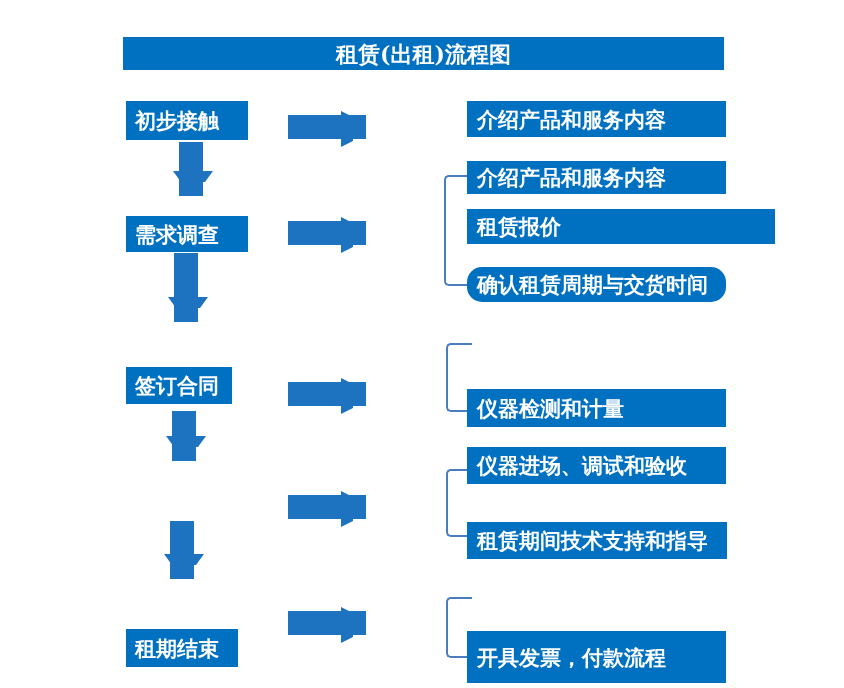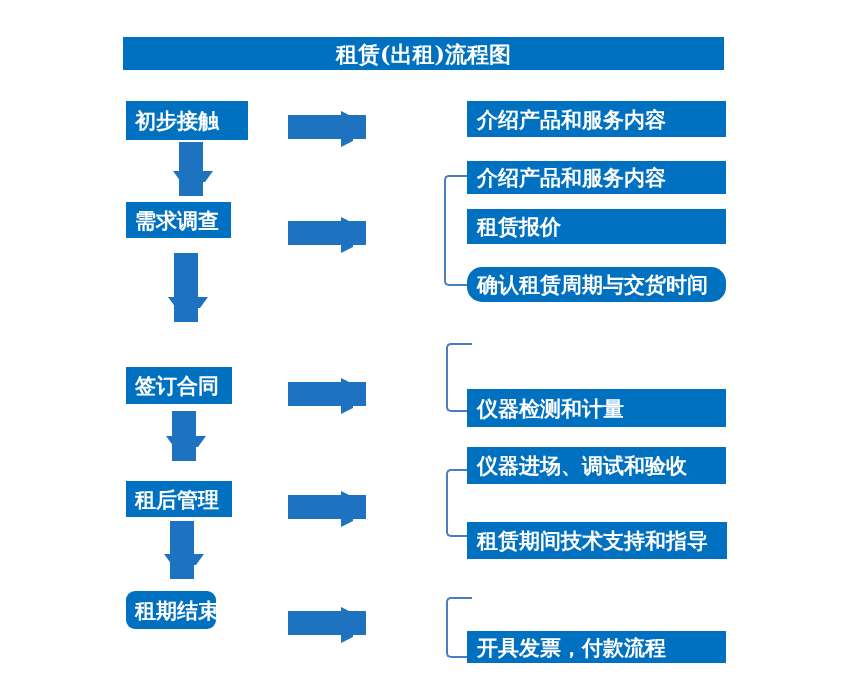--- a/index.html
+++ b/index.html
@@ -75,24 +75,23 @@
   }
 </style>
 </head>
 <body>
 
 <div class="stage">
 
   <div class="box title-bar" style="left:99px; top:13px; width:601px; height:33px;">租赁(出租)流程图</div>
 
   <div class="box step" style="left:102px; top:77px;  width:122px; height:39px;">初步接触</div>
-  <div class="box step" style="left:102px; top:178px; width:105px; height:36px;">需求调查</div>
+  <div class="box step" style="left:102px; top:192px; width:122px; height:36px;">需求调查</div>
   <div class="box step" style="left:102px; top:343px; width:106px; height:37px;">签订合同</div>
-  <div class="box step" style="left:102px; top:457px; width:106px; height:36px;">租后管理</div>
-  <div class="box step" style="left:102px; top:567px; width:90px; height:38px;border-radius:9px;">租期结束</div>
+  <div class="box step" style="left:102px; top:605px; width:112px; height:38px;">租期结束</div>
 
   <div class="varrow" style="left:149px; top:118px; height:64px;">
     <span class="shaft"></span>
     <span class="head"></span>
   </div>
   <div class="varrow" style="left:144px; top:229px; height:79px;">
     <span class="shaft"></span>
     <span class="head"></span>
   </div>
   <div class="varrow" style="left:142px; top:387px; height:60px;">
@@ -126,23 +125,23 @@
   </div>
 
   <div class="bracket" style="left:420px; top:151px; height:111px;"></div>
   <div class="bracket" style="left:422px; top:319px; height:69px;"></div>
   <div class="bracket" style="left:422px; top:445px; height:68px;"></div>
   <div class="bracket" style="left:422px; top:573px; height:61px;"></div>
 
   <div class="box out" style="left:443px; top:77px;  width:259px; height:36px;">介绍产品和服务内容</div>
 
   <div class="box out" style="left:443px; top:137px; width:259px; height:33px;">介绍产品和服务内容</div>
-  <div class="box out" style="left:443px; top:185px; width:259px; height:35px;">租赁报价</div>
+  <div class="box out" style="left:443px; top:185px; width:308px; height:35px;">租赁报价</div>
   <div class="box out" style="left:443px; top:243px; width:259px; height:35px;border-radius:15px;">确认租赁周期与交货时间</div>
 
   <div class="box out" style="left:443px; top:365px; width:259px; height:38px;">仪器检测和计量</div>
 
   <div class="box out" style="left:443px; top:423px; width:259px; height:37px;">仪器进场、调试和验收</div>
   <div class="box out" style="left:443px; top:498px; width:260px; height:37px;">租赁期间技术支持和指导</div>
 
-  <div class="box out" style="left:443px; top:607px; width:259px; height:32px;">开具发票，付款流程</div>
+  <div class="box out" style="left:443px; top:607px; width:259px; height:52px;">开具发票，付款流程</div>
 
 </div>
 
 </body></html>

